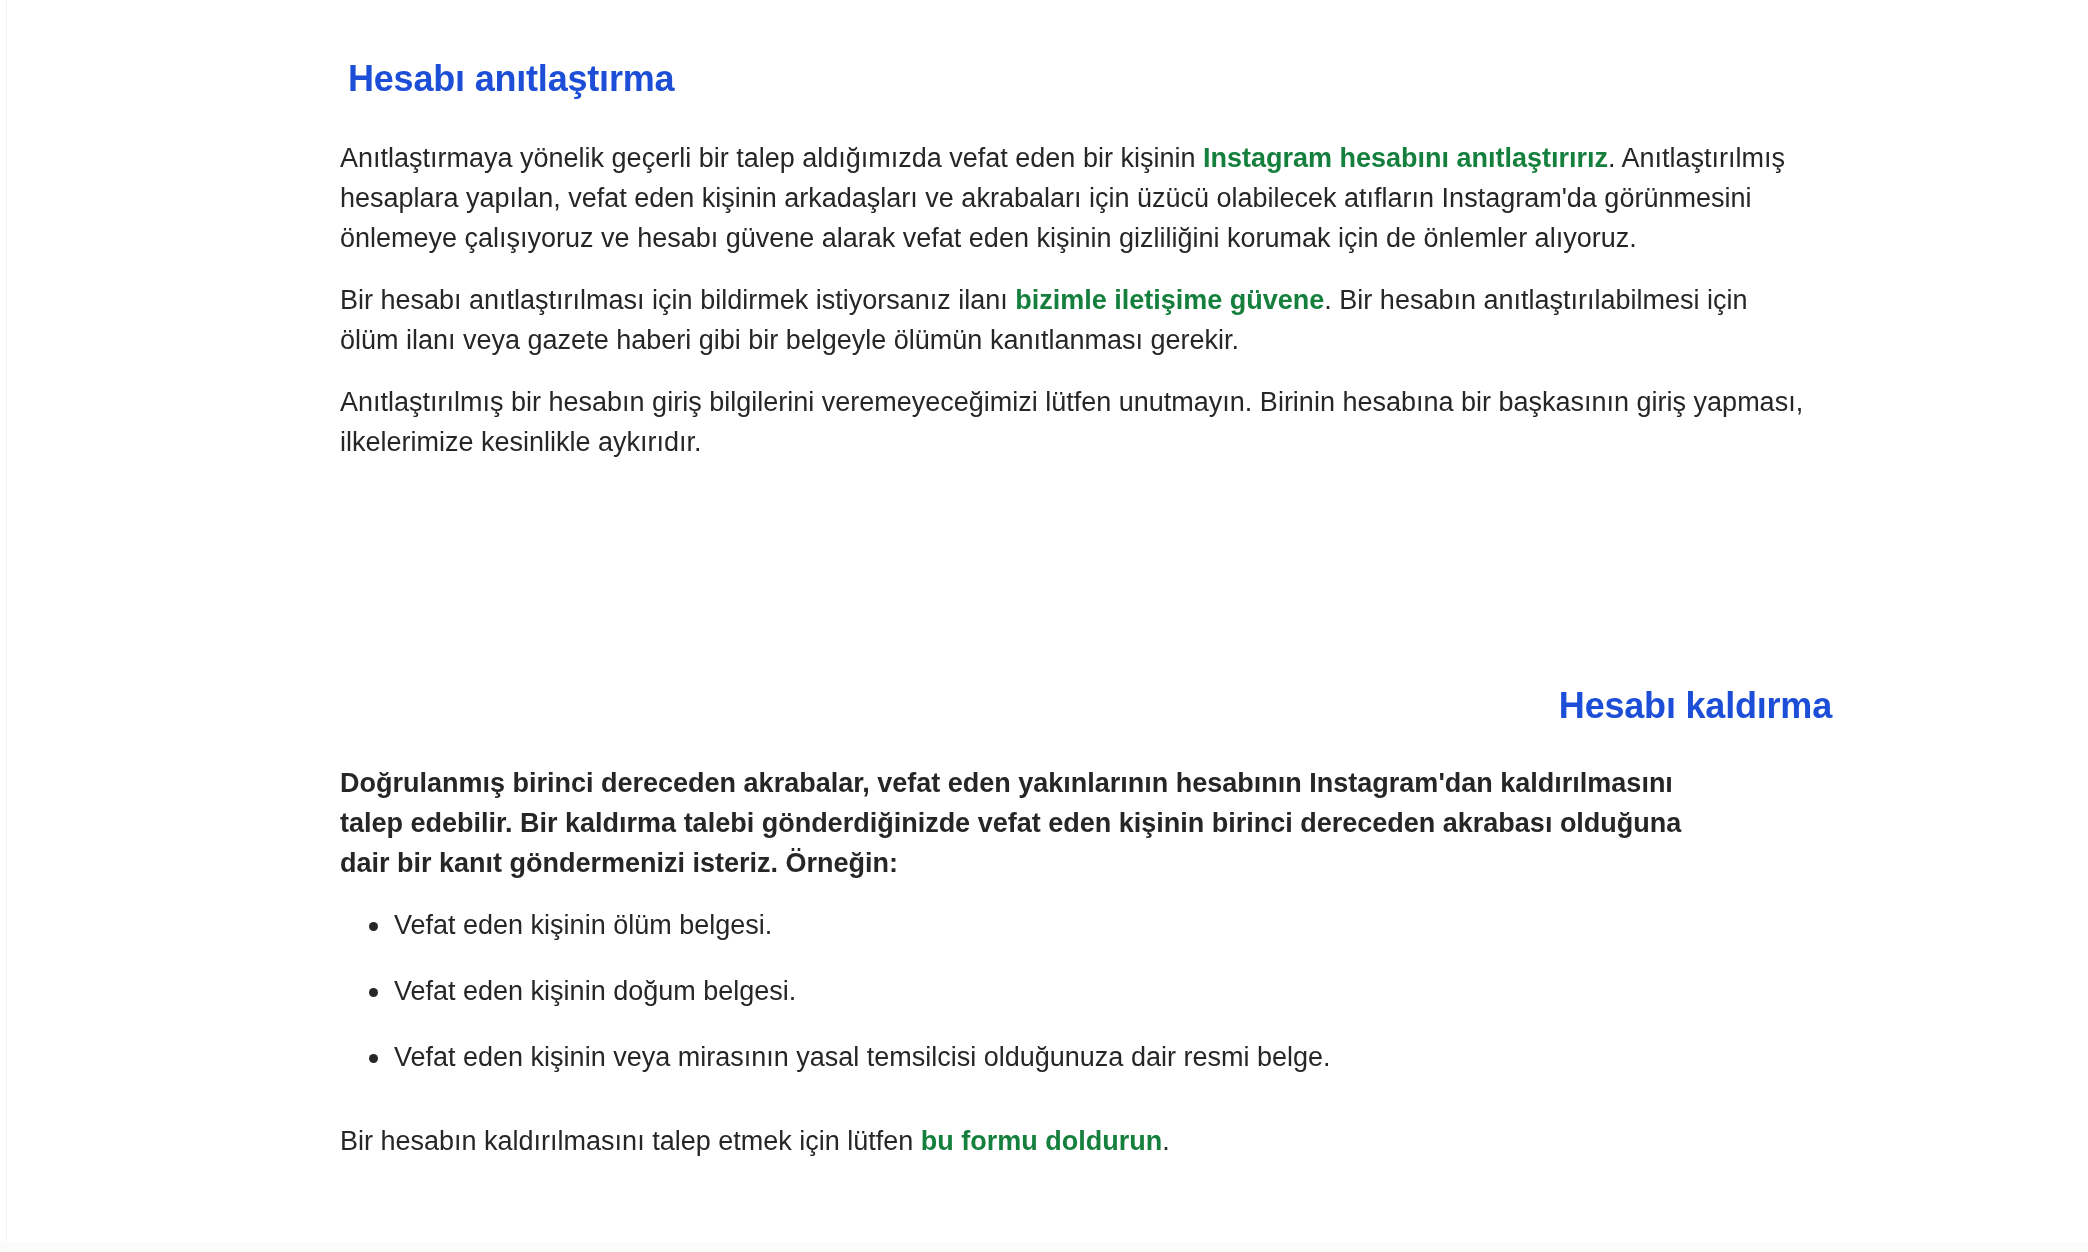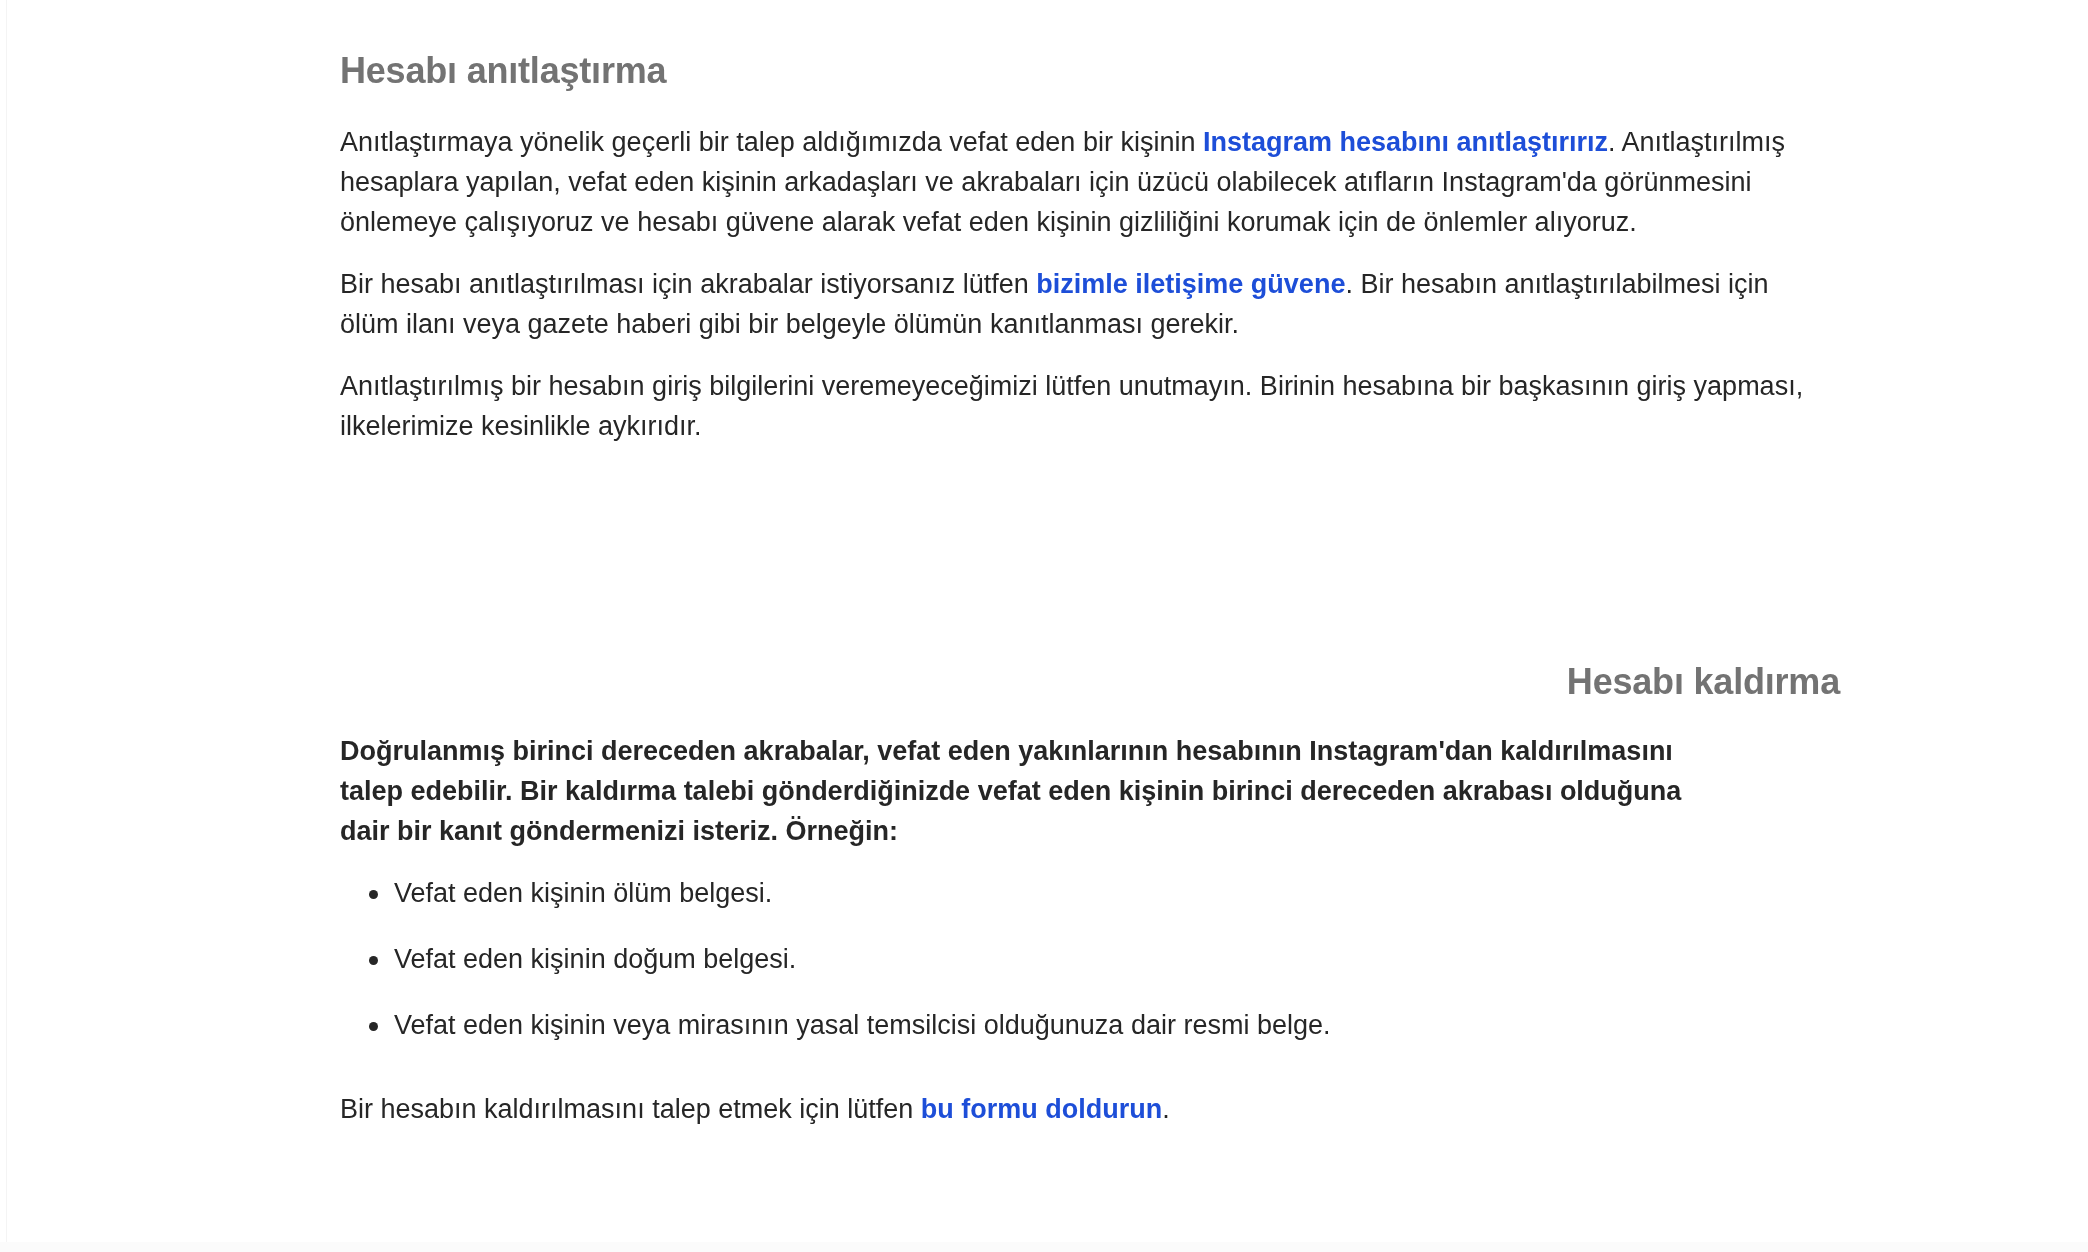--- a/index.html
+++ b/index.html
@@ -39,23 +39,23 @@
     position: absolute;
     left: 340px;
     top: 0;
     width: 1500px;
   }
 
   h2.section-heading {
     font-size: 36px;
     line-height: 46px;
     font-weight: 700;
-    color: #737373;
+    color: #1d4ed8;
     letter-spacing: -0.2px;
-    margin: 0;
+    margin: 8px;
   }
 
   .section-accounts-memorialize h2.section-heading { padding-top: 48px; }
   .section-accounts-remove   h2.section-heading { padding-top: 65px; text-align: right; }
 
   p.body-text {
     font-size: 27px;
     line-height: 40px;
     color: #262626;
     margin: 0;
@@ -64,21 +64,21 @@
 
   .section-accounts-memorialize p.body-text { max-width: 1470px; }
   .section-accounts-remove p.body-text.lead { max-width: 1360px; font-weight: bold; }
 
   .gap-28 { height: 28px; }
   .gap-22 { height: 22px; }
   .gap-26 { height: 26px; }
   .gap-big { height: 148px; }
 
   a.inline-link {
-    color: #1d4ed8;
+    color: #15803d;
     text-decoration: none;
     font-weight: 600;
   }
 
   ul.doc-list {
     list-style: none;
     margin: 0;
     padding: 0;
     padding-top: 22px;
   }
@@ -113,21 +113,21 @@
   <section class="section section-accounts-memorialize">
 
     <h2 class="section-heading">Hesabı anıtlaştırma</h2>
 
     <div class="gap-28"></div>
 
     <p class="body-text"><span>Anıtlaştırmaya yönelik geçerli bir talep aldığımızda vefat eden bir kişinin </span><a class="inline-link" href="#">Instagram hesabını anıtlaştırırız</a><span>. Anıtlaştırılmış hesaplara yapılan, vefat eden kişinin arkadaşları ve akrabaları için üzücü olabilecek atıfların Instagram'da görünmesini önlemeye çalışıyoruz ve hesabı güvene alarak vefat eden kişinin gizliliğini korumak için de önlemler alıyoruz.</span></p>
 
     <div class="gap-22"></div>
 
-    <p class="body-text"><span>Bir hesabı anıtlaştırılması için akrabalar istiyorsanız lütfen </span><a class="inline-link" href="#">bizimle iletişime güvene</a><span>. Bir hesabın anıtlaştırılabilmesi için ölüm ilanı veya gazete haberi gibi bir belgeyle ölümün kanıtlanması gerekir.</span></p>
+    <p class="body-text"><span>Bir hesabı anıtlaştırılması için bildirmek istiyorsanız ilanı </span><a class="inline-link" href="#">bizimle iletişime güvene</a><span>. Bir hesabın anıtlaştırılabilmesi için ölüm ilanı veya gazete haberi gibi bir belgeyle ölümün kanıtlanması gerekir.</span></p>
 
     <div class="gap-22"></div>
 
     <p class="body-text">Anıtlaştırılmış bir hesabın giriş bilgilerini veremeyeceğimizi lütfen unutmayın. Birinin hesabına bir başkasının giriş yapması, ilkelerimize kesinlikle aykırıdır.</p>
 
   </section>
 
   <div class="gap-big"></div>
 
   <section class="section section-accounts-remove">

